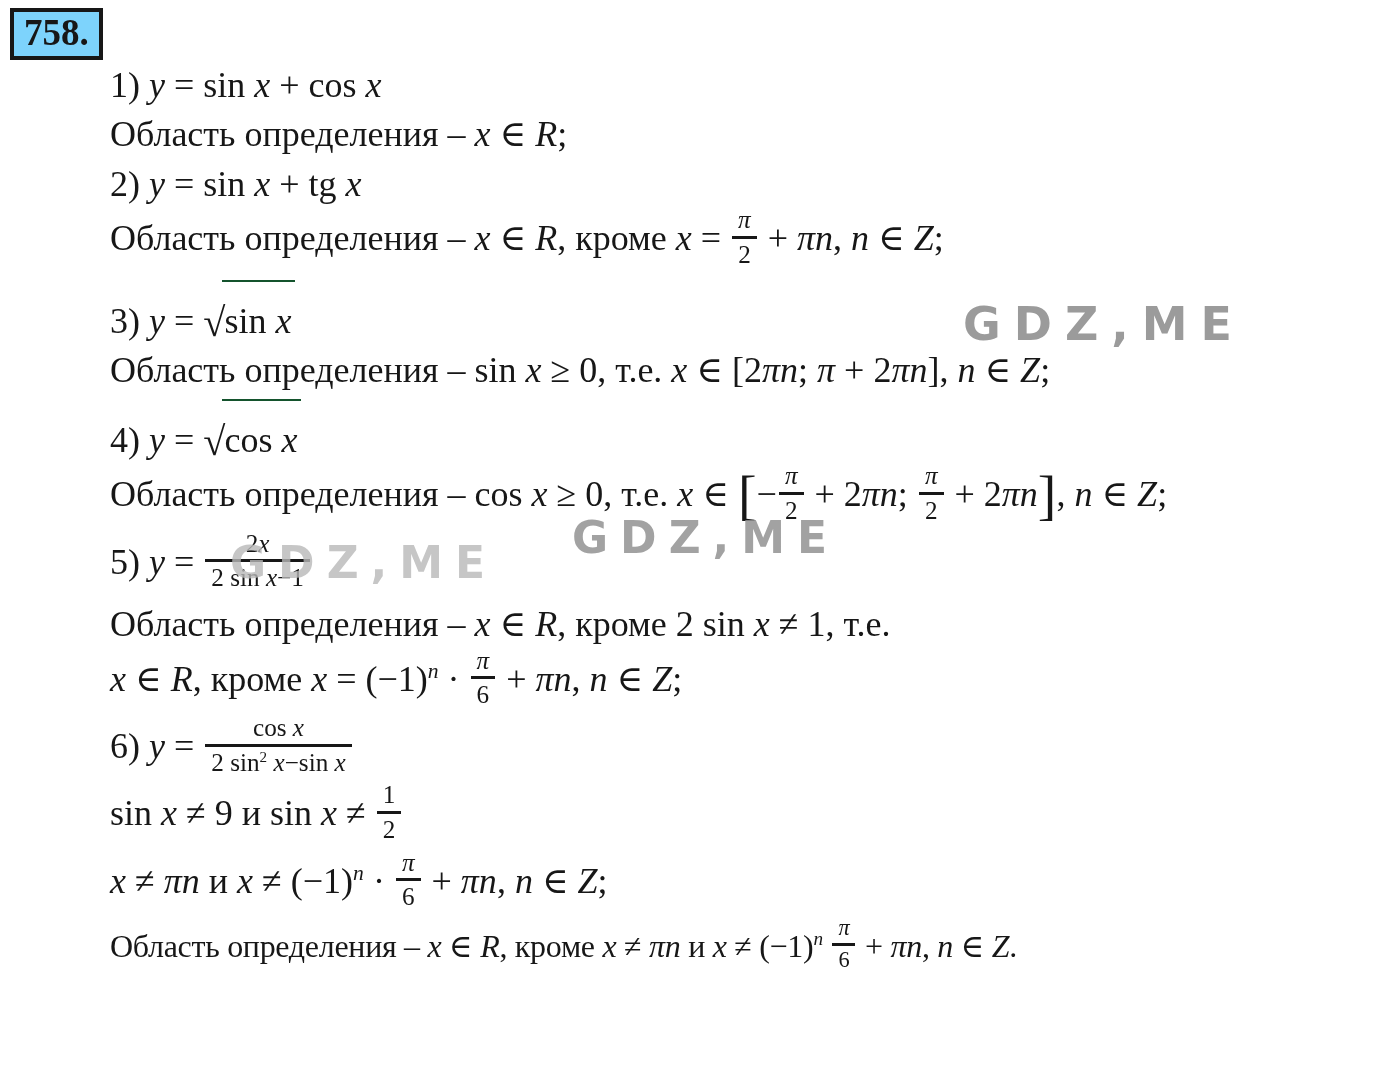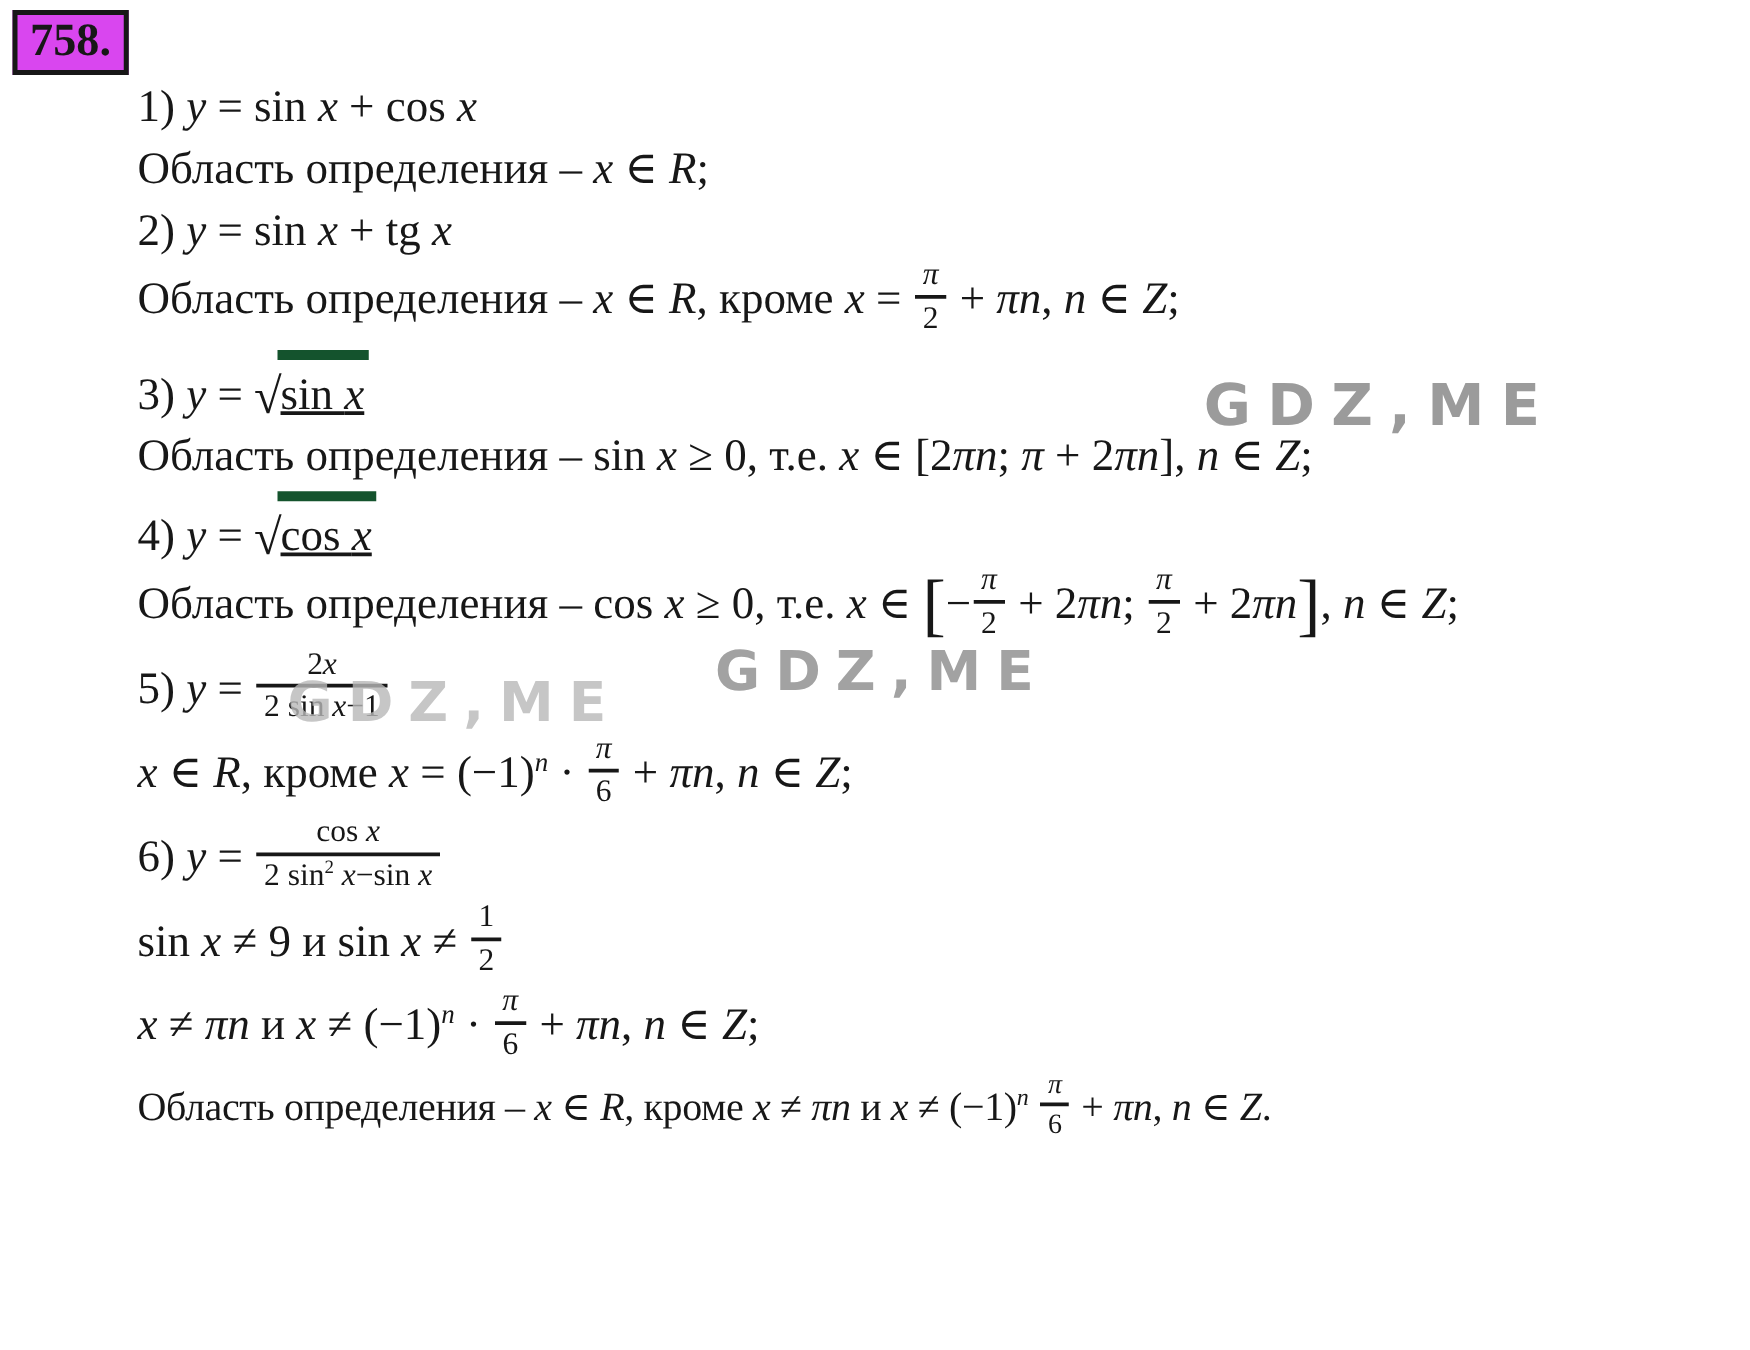--- a/index.html
+++ b/index.html
@@ -6,21 +6,21 @@
   body{
     width:1400px;height:1080px;position:relative;overflow:hidden;
     background:#ffffff;color:#171717;
     font-family:"Liberation Serif","DejaVu Serif",serif;
   }
   .badge{
     position:absolute;left:10px;top:8px;
     border:4px solid #171717;
     font-weight:bold;font-size:37px;line-height:1.08;
     padding:1px 10px 3px 10px;
-    background:#d946ef;
+    background:#7dd3fc;
   }
   .content{
     position:absolute;left:110px;top:64px;width:1290px;
   }
   .line{
     font-size:36px;line-height:1.18;margin:0 0 7px 0;
     white-space:nowrap;
   }
   .line.compact{font-size:32px;letter-spacing:-0.3px;}
   .rm{font-style:normal;}
@@ -28,21 +28,21 @@
   .sup{font-size:0.60em;vertical-align:super;line-height:0;}
   .frac{
     display:inline-block;vertical-align:middle;text-align:center;
     font-size:0.70em;line-height:1.02;transform:translateY(-5px);
     padding:0 2px;
   }
   .frac .fn{display:block;padding:0 6px 3px 6px;}
   .frac .fd{display:block;border-top:3px solid #171717;padding:3px 6px 0 6px;}
   .sqrt{display:inline-block;white-space:nowrap;}
   .sqrt .rs{font-size:1.12em;line-height:0.9;vertical-align:-0.08em;}
-  .sqrt .rc{display:inline-block;border-top:8px solid #14532d;padding:6px 4px 0 2px;margin-left:-3px;text-decoration:underline;}
+  .sqrt .rc{display:inline-block;border-top:2px solid #14532d;padding:18px 4px 0 2px;margin-left:-3px;}
   .big{font-size:1.55em;line-height:0;vertical-align:-0.14em;}
   .wm{
     position:absolute;
     font-family:"DejaVu Sans","Liberation Sans",sans-serif;
     font-weight:bold;white-space:nowrap;user-select:none;
   }
   .wm1{left:963px;top:297px;font-size:46px;letter-spacing:13px;color:#8a8a8a;opacity:0.85;}
   .wm2{left:230px;top:537px;font-size:44px;letter-spacing:12px;color:#b8b8b8;opacity:0.8;}
   .wm3{left:572px;top:512px;font-size:44px;letter-spacing:12px;color:#929292;opacity:0.85;}
 </style>
@@ -54,20 +54,21 @@
 <div class="content">
   <div class="line"><span class="rm">1) </span><span class="it">y</span><span class="rm"> = sin </span><span class="it">x</span><span class="rm"> + cos </span><span class="it">x</span></div>
   <div class="line"><span class="rm">Область определения – </span><span class="it">x</span><span class="rm"> ∈ </span><span class="it">R</span><span class="rm">;</span></div>
   <div class="line"><span class="rm">2) </span><span class="it">y</span><span class="rm"> = sin </span><span class="it">x</span><span class="rm"> + tg </span><span class="it">x</span></div>
   <div class="line"><span class="rm">Область определения – </span><span class="it">x</span><span class="rm"> ∈ </span><span class="it">R</span><span class="rm">, кроме </span><span class="it">x</span><span class="rm"> = </span><span class="frac"><span class="fn"><span class="it">π</span></span><span class="fd"><span class="rm">2</span></span></span><span class="rm"> + </span><span class="it">πn</span><span class="rm">, </span><span class="it">n</span><span class="rm"> ∈ </span><span class="it">Z</span><span class="rm">;</span></div>
   <div class="line"><span class="rm">3) </span><span class="it">y</span><span class="rm"> = </span><span class="sqrt"><span class="rs">√</span><span class="rc"><span class="rm">sin </span><span class="it">x</span></span></span></div>
   <div class="line"><span class="rm">Область определения – sin </span><span class="it">x</span><span class="rm"> ≥ 0, т.е. </span><span class="it">x</span><span class="rm"> ∈ [2</span><span class="it">πn</span><span class="rm">; </span><span class="it">π</span><span class="rm"> + 2</span><span class="it">πn</span><span class="rm">], </span><span class="it">n</span><span class="rm"> ∈ </span><span class="it">Z</span><span class="rm">;</span></div>
   <div class="line"><span class="rm">4) </span><span class="it">y</span><span class="rm"> = </span><span class="sqrt"><span class="rs">√</span><span class="rc"><span class="rm">cos </span><span class="it">x</span></span></span></div>
   <div class="line"><span class="rm">Область определения – cos </span><span class="it">x</span><span class="rm"> ≥ 0, т.е. </span><span class="it">x</span><span class="rm"> ∈ </span><span class="big">[</span><span class="rm">−</span><span class="frac"><span class="fn"><span class="it">π</span></span><span class="fd"><span class="rm">2</span></span></span><span class="rm"> + 2</span><span class="it">πn</span><span class="rm">; </span><span class="frac"><span class="fn"><span class="it">π</span></span><span class="fd"><span class="rm">2</span></span></span><span class="rm"> + 2</span><span class="it">πn</span><span class="big">]</span><span class="rm">, </span><span class="it">n</span><span class="rm"> ∈ </span><span class="it">Z</span><span class="rm">;</span></div>
   <div class="line"><span class="rm">5) </span><span class="it">y</span><span class="rm"> = </span><span class="frac"><span class="fn"><span class="rm">2</span><span class="it">x</span></span><span class="fd"><span class="rm">2 sin </span><span class="it">x</span><span class="rm">−1</span></span></span></div>
+  <div class="line"><span class="rm">Область определения – </span><span class="it">x</span><span class="rm"> ∈ </span><span class="it">R</span><span class="rm">, кроме 2 sin </span><span class="it">x</span><span class="rm"> ≠ 1, т.е.</span></div>
   <div class="line"><span class="it">x</span><span class="rm"> ∈ </span><span class="it">R</span><span class="rm">, кроме </span><span class="it">x</span><span class="rm"> = (−1)</span><sup class="sup"><span class="it">n</span></sup><span class="rm"> · </span><span class="frac"><span class="fn"><span class="it">π</span></span><span class="fd"><span class="rm">6</span></span></span><span class="rm"> + </span><span class="it">πn</span><span class="rm">, </span><span class="it">n</span><span class="rm"> ∈ </span><span class="it">Z</span><span class="rm">;</span></div>
   <div class="line"><span class="rm">6) </span><span class="it">y</span><span class="rm"> = </span><span class="frac"><span class="fn"><span class="rm">cos </span><span class="it">x</span></span><span class="fd"><span class="rm">2 sin</span><sup class="sup"><span class="rm">2</span></sup><span class="rm"> </span><span class="it">x</span><span class="rm">−sin </span><span class="it">x</span></span></span></div>
   <div class="line"><span class="rm">sin </span><span class="it">x</span><span class="rm"> ≠ 9 и sin </span><span class="it">x</span><span class="rm"> ≠ </span><span class="frac"><span class="fn"><span class="rm">1</span></span><span class="fd"><span class="rm">2</span></span></span></div>
   <div class="line"><span class="it">x</span><span class="rm"> ≠ </span><span class="it">πn</span><span class="rm"> и </span><span class="it">x</span><span class="rm"> ≠ (−1)</span><sup class="sup"><span class="it">n</span></sup><span class="rm"> · </span><span class="frac"><span class="fn"><span class="it">π</span></span><span class="fd"><span class="rm">6</span></span></span><span class="rm"> + </span><span class="it">πn</span><span class="rm">, </span><span class="it">n</span><span class="rm"> ∈ </span><span class="it">Z</span><span class="rm">;</span></div>
   <div class="line compact"><span class="rm">Область определения – </span><span class="it">x</span><span class="rm"> ∈ </span><span class="it">R</span><span class="rm">, кроме </span><span class="it">x</span><span class="rm"> ≠ </span><span class="it">πn</span><span class="rm"> и </span><span class="it">x</span><span class="rm"> ≠ (−1)</span><sup class="sup"><span class="it">n</span></sup><span class="rm"> </span><span class="frac"><span class="fn"><span class="it">π</span></span><span class="fd"><span class="rm">6</span></span></span><span class="rm"> + </span><span class="it">πn</span><span class="rm">, </span><span class="it">n</span><span class="rm"> ∈ </span><span class="it">Z</span><span class="rm">.</span></div>
 </div>
 
 <div class="wm wm1">GDZ,ME</div>
 <div class="wm wm2">GDZ,ME</div>
 <div class="wm wm3">GDZ,ME</div>

